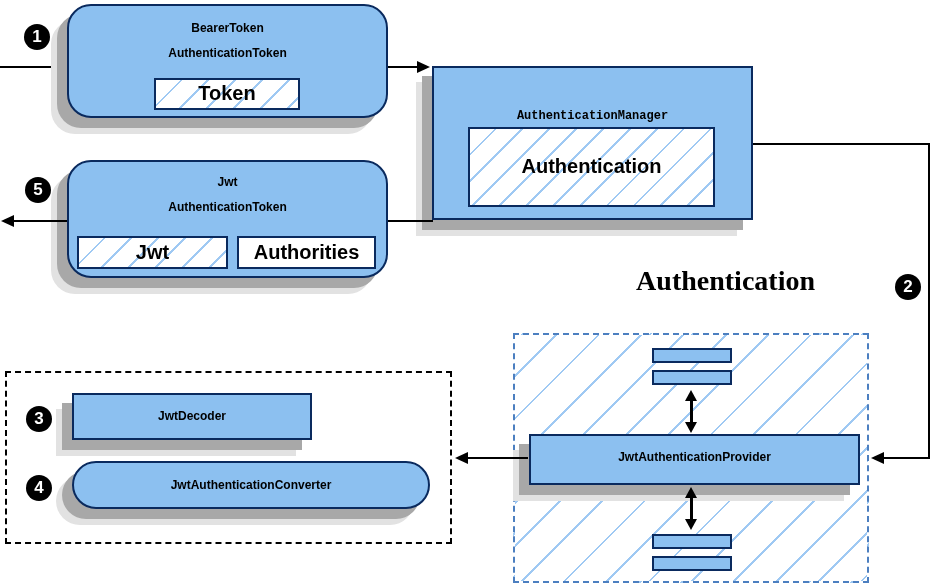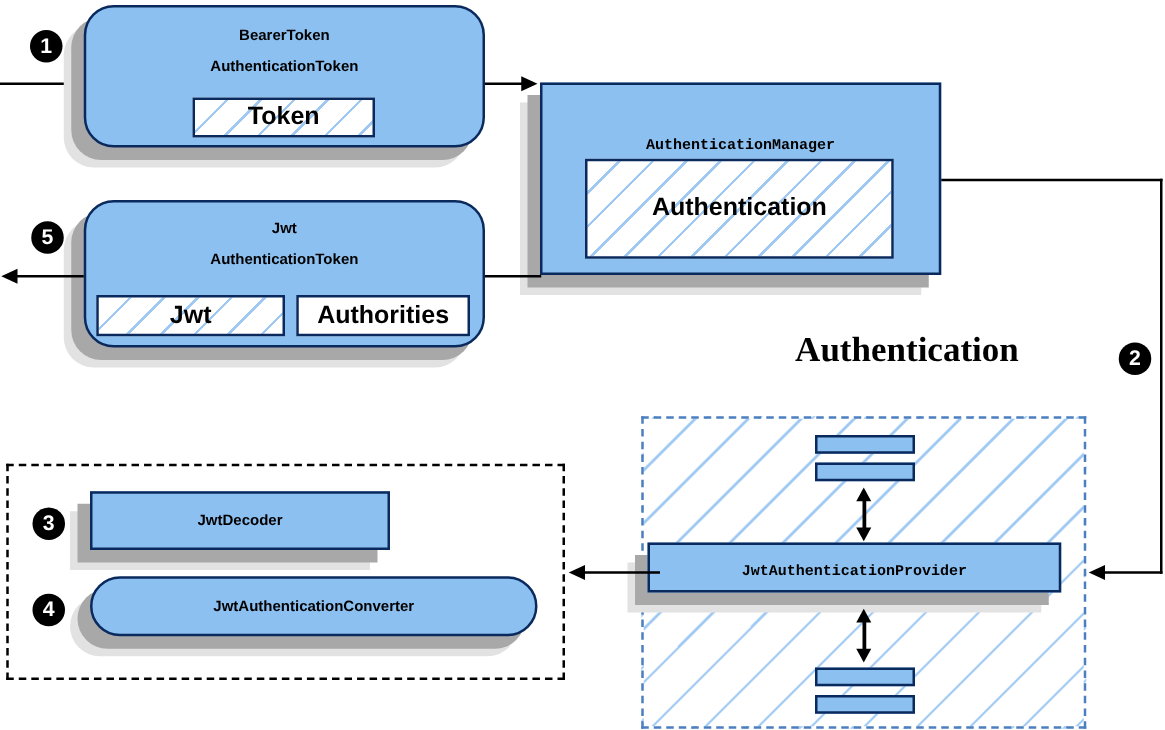--- a/index.html
+++ b/index.html
@@ -106,21 +106,21 @@
 
   <div class="bar" style="left:652px;top:348px;"></div>
   <div class="bar" style="left:652px;top:370px;"></div>
 
   <div class="varrow" style="left:685px;top:390px;height:43px;">
     <div class="ah up"></div>
       <div class="stem"></div>
       <div class="ah down"></div>
   </div>
 
-  <div class="node" style="left:518px;top:434px;width:331px;height:40px;font-family:Liberation Mono, monospace;">
+  <div class="node" style="left:529px;top:434px;width:331px;height:51px;">
     <div class="title" style="line-height:42px;">JwtAuthenticationProvider</div>
   </div>
 
   <div class="varrow" style="left:685px;top:487px;height:43px;">
     <div class="ah up"></div>
       <div class="stem"></div>
       <div class="ah down"></div>
   </div>
 
   <div class="bar" style="left:652px;top:534px;"></div>

